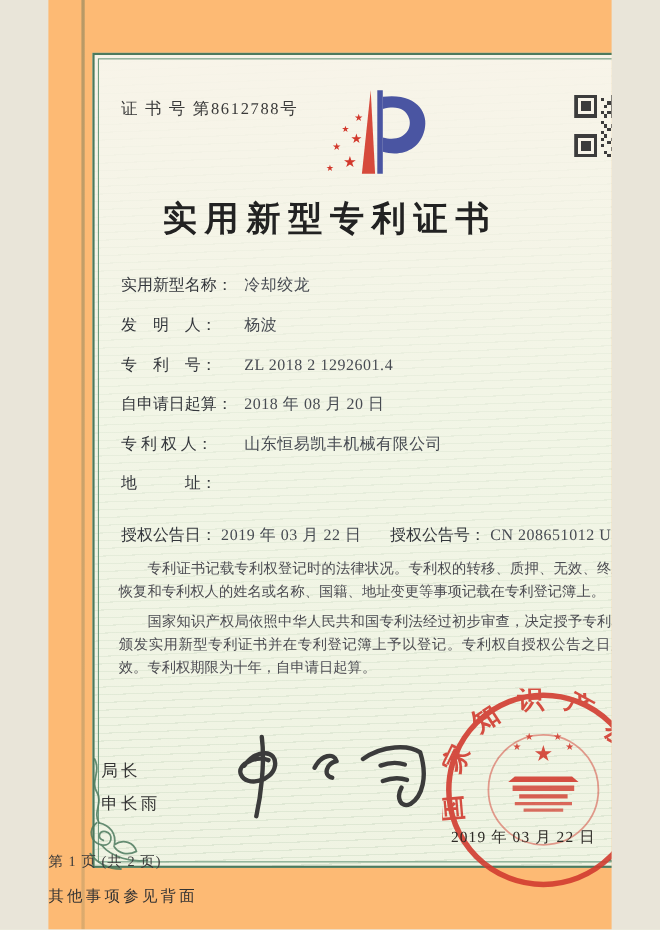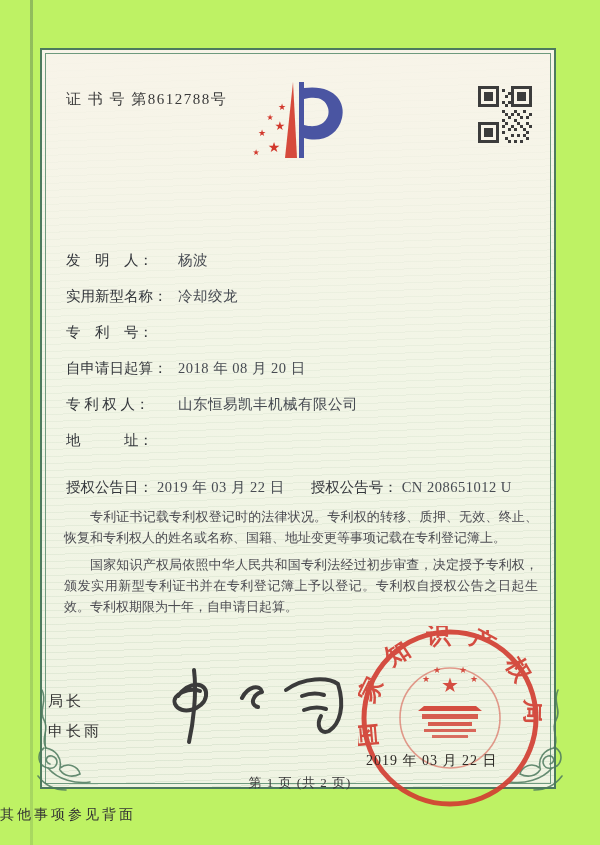--- a/index.html
+++ b/index.html
@@ -1,18 +1,18 @@
 <!DOCTYPE html>
 <html><head>
 <meta charset="utf-8">
 <style>
   html,body{margin:0;padding:0;background:#e9e5d9;}
   .page{
-    position:relative;width:600px;height:845px;margin:0 auto;
-    background:#bef264;overflow:hidden;
+    position:relative;width:512px;height:845px;margin:0 auto;
+    background:#fdba74;overflow:hidden;
     font-family:"Liberation Serif","DejaVu Serif",serif;color:#333;
   }
   .scan-edge{position:absolute;left:30px;top:0;width:3px;height:100%;
     background:linear-gradient(to bottom,rgba(70,100,80,.38),rgba(70,100,80,.18));}
   .frame{
     position:absolute;left:40px;top:48px;width:516px;height:741px;
     border:2px solid #4d7a5e;box-sizing:border-box;
     background:
       linear-gradient(to bottom, rgba(248,244,233,.96) 0%, rgba(242,246,231,.55) 45%, rgba(233,241,221,.22) 100%),
       repeating-linear-gradient(178deg, rgba(110,150,110,.17) 0px, rgba(110,150,110,.17) 1px, transparent 1px, transparent 7px),
@@ -35,21 +35,21 @@
   .grant .val{letter-spacing:.5px;color:#474b52;margin-left:4px;}
   .paras{position:absolute;left:64px;top:506px;width:474px;font-size:13px;
     line-height:1.62;color:#4c4c52;text-align:justify;}
   .paras p{margin:0 0 6px 0;text-indent:2em;}
   .director{position:absolute;left:48px;top:686px;font-size:15px;letter-spacing:3px;
     color:#333;line-height:2.0;}
   .sig{position:absolute;left:148px;top:664px;}
   .seal{position:absolute;left:358px;top:626px;opacity:.9;}
   .seal-date{position:absolute;left:366px;top:752px;width:160px;font-size:14px;
     letter-spacing:1px;color:#2d2a26;}
-  .page-num{position:absolute;left:0;top:774px;width:100%;text-align:center;
+  .page-num{position:absolute;left:0;top:774px;width:100%;text-align:left;
     font-size:13px;color:#3a3a3a;letter-spacing:1px;}
   .back-note{position:absolute;left:0;top:806px;width:100%;text-align:left;
     font-size:14px;color:#333;letter-spacing:3px;}
   .corner{position:absolute;}
   .corner.bl{left:28px;top:688px;}
   .corner.br{left:504px;top:688px;transform:scaleX(-1);}
 </style>
 </head>
 <body>
 
@@ -105,32 +105,34 @@
         <path d="M1 13h5v5h-5z"></path>
     </g>
     <g fill="#3c3c3c">
       <path d="M2 2h3v3h-3z"></path>
         <path d="M13 2h3v3h-3z"></path>
         <path d="M2 14h3v3h-3z"></path>
       <path d="M8 1h1v1h-1z M9 3h1v1h-1z M8 5h1v1h-1z M9 6h1v1h-1z M8 8h1v1h-1z M10 2h1v1h-1z M10 5h1v1h-1z M9 9h1v1h-1z M11 9h1v1h-1z M13 9h1v1h-1z M15 8h1v1h-1z M16 10h1v1h-1z M12 8h1v1h-1z M14 10h1v1h-1z M16 12h1v1h-1z M15 14h1v1h-1z M13 12h1v1h-1z M12 14h1v1h-1z M11 16h1v1h-1z M13 16h1v1h-1z M15 16h1v1h-1z M16 17h1v1h-1z M9 12h1v1h-1z M10 14h1v1h-1z M8 15h1v1h-1z M9 17h1v1h-1z M10 18h1v1h-1z M12 18h1v1h-1z M14 18h1v1h-1z M16 15h1v1h-1z M8 11h1v1h-1z M10 10h1v1h-1z M12 11h1v1h-1z M14 13h1v1h-1z M11 13h1v1h-1z M17 9h1v1h-1z M17 13h1v1h-1z M8 13h1v1h-1z"></path>
     </g>
   </svg>
 
+  <div class="title">实用新型专利证书</div>
 
   <div class="fields">
+    <div class="frow">
+      <span class="lab">实用新型名称：</span>
+      <span class="val">冷却绞龙</span>
+    </div>
     <div class="frow">
       <span class="lab">发　明　人：</span>
       <span class="val">杨波</span>
     </div>
     <div class="frow">
-      <span class="lab">实用新型名称：</span>
-      <span class="val">冷却绞龙</span>
-    </div>
-    <div class="frow">
       <span class="lab">专　利　号：</span>
+      <span class="val">ZL 2018 2 1292601.4</span>
     </div>
     <div class="frow">
       <span class="lab">自申请日起算：</span>
       <span class="val">2018 年 08 月 20 日</span>
     </div>
     <div class="frow">
       <span class="lab">专 利 权 人：</span>
       <span class="val">山东恒易凯丰机械有限公司</span>
     </div>
     <div class="frow">

